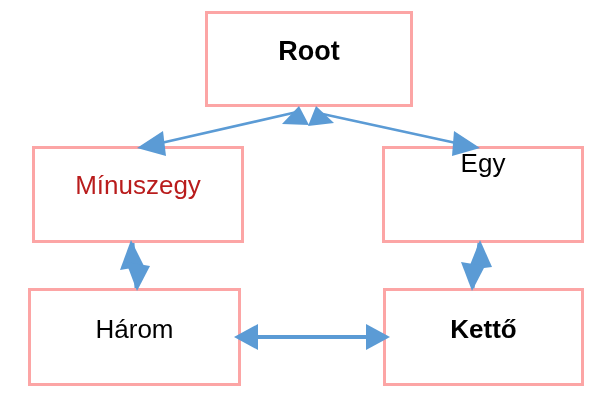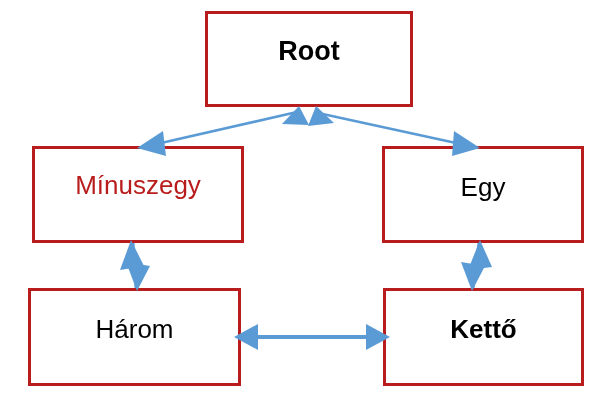--- a/index.html
+++ b/index.html
@@ -14,21 +14,21 @@
     position: relative;
     width: 607px;
     height: 400px;
     background: #ffffff;
     overflow: hidden;
   }
   .node {
     position: absolute;
     box-sizing: border-box;
     background: #ffffff;
-    border: 3px solid #b91c1c;
+    border: 3px solid #fca5a5;
     display: flex;
     align-items: flex-start;
     justify-content: center;
     z-index: 2;
   }
   .node-label {
     font-family: "Liberation Sans", sans-serif;
     font-size: 26px;
     line-height: 1.15;
     white-space: nowrap;
@@ -55,21 +55,20 @@
     color: #b91c1c;
     padding-top: 22px;
   }
   .node-egy {
     left: 382px;
     top: 146px;
     width: 202px;
     height: 97px;
   }
   .node-egy .node-label {
-    padding-top: 24px;
   }
   .node-harom {
     left: 28px;
     top: 288px;
     width: 213px;
     height: 98px;
   }
   .node-harom .node-label {
     padding-top: 24px;
   }

